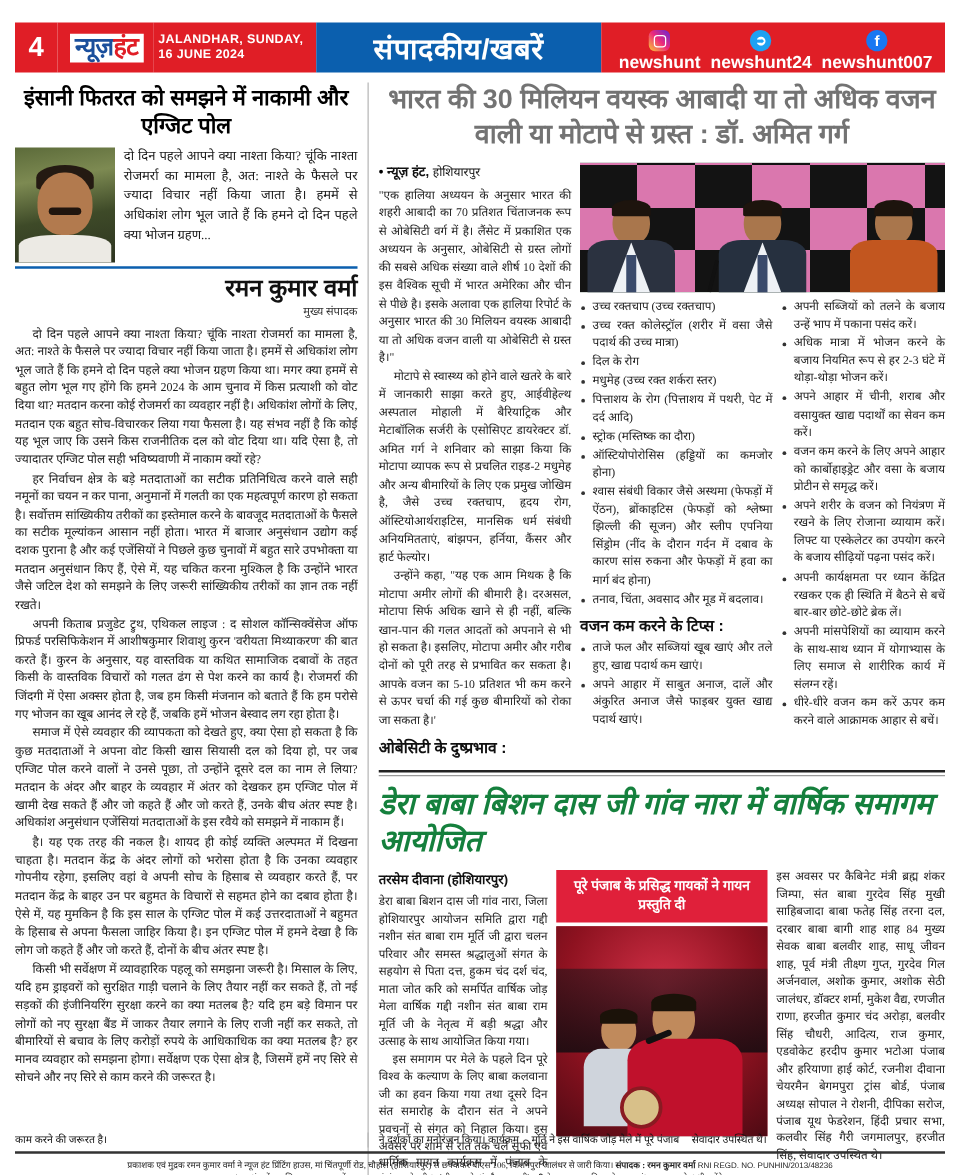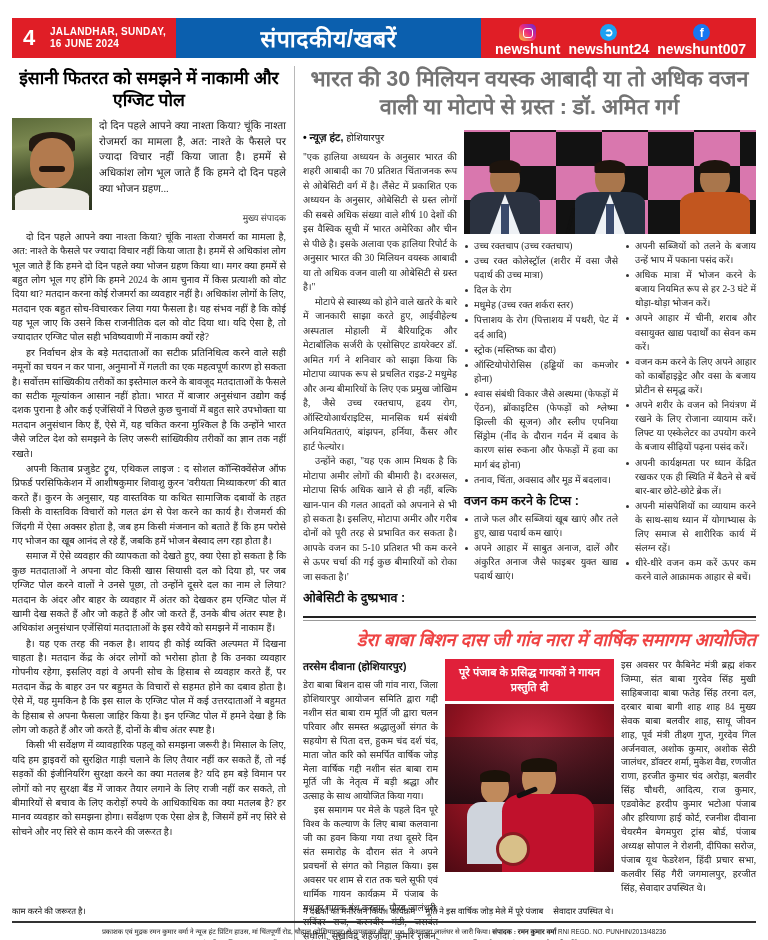--- a/index.html
+++ b/index.html
@@ -189,21 +189,21 @@
     width: 3px; height: 26px; background: #111; transform: rotate(14deg);
   }
 
   
   .h-rule-thick { border-top: 2px solid #222; margin: 7px 0 0 0; }
   .h-rule-thin { border-top: 1px solid #999; margin: 2px 0 6px 0; }
 
   
   .hl-bottom {
     font-family: "Liberation Sans", sans-serif; font-weight: bold; font-style: italic;
-    font-size: 18px; line-height: 1.25; text-align: right; color: #ef4444;
+    font-size: 24px; line-height: 1.25; text-align: left; color: #15803d;
     padding: 2px 0 7px 0;
   }
   .story-bot { display: flex; gap: 7px; }
   .sb-col { width: 135px; flex: none; }
   .sb-mid { flex: 1; }
   .caption-box {
     background: #e0203a; color: #fff; text-align: center;
     font-family: "Liberation Sans", sans-serif; font-weight: bold;
     font-size: 11px; line-height: 1.35; padding: 6px 6px; margin-bottom: 3px;
   }
@@ -267,20 +267,25 @@
   .imprint .rni { font-family: "Liberation Sans", sans-serif; font-size: 6.4px; }
   .imprint .line2 { font-size: 6.6px; }
 </style>
 </head>
 <body>
 
 <div class="page">
 
   <div class="masthead">
     <div class="page-num">4</div>
+    <div class="brand">
+      <div class="brand-text">
+        <span>न्यूज़</span><span class="b2">हंट</span>
+      </div>
+    </div>
     <div class="dateblock">
       <span>JALANDHAR, SUNDAY,</span>
       <span>16 JUNE 2024</span>
     </div>
     <div class="section-title">संपादकीय/खबरें</div>
     <div class="socials">
       <div class="social">
         <div class="glyph ig">
             <span></span>
           </div>
@@ -305,20 +310,21 @@
       <div class="ed-intro">
         <div class="ed-photo">
           <div class="hair"></div>
           <div class="face"></div>
           <div class="stache"></div>
           <div class="shirt"></div>
         </div>
         <div class="ed-lead">दो दिन पहले आपने क्या नाश्ता किया? चूंकि नाश्ता रोजमर्रा का मामला है, अत: नाश्ते के फैसले पर ज्यादा विचार नहीं किया जाता है। हममें से अधिकांश लोग भूल जाते हैं कि हमने दो दिन पहले क्या भोजन ग्रहण...</div>
       </div>
 
+      <div class="ed-name">रमन कुमार वर्मा</div>
       <div class="ed-role">मुख्य संपादक</div>
 
       <div class="ed-body">
         <p>दो दिन पहले आपने क्या नाश्ता किया? चूंकि नाश्ता रोजमर्रा का मामला है, अत: नाश्ते के फैसले पर ज्यादा विचार नहीं किया जाता है। हममें से अधिकांश लोग भूल जाते हैं कि हमने दो दिन पहले क्या भोजन ग्रहण किया था। मगर क्या हममें से बहुत लोग भूल गए होंगे कि हमने 2024 के आम चुनाव में किस प्रत्याशी को वोट दिया था? मतदान करना कोई रोजमर्रा का व्यवहार नहीं है। अधिकांश लोगों के लिए, मतदान एक बहुत सोच-विचारकर लिया गया फैसला है। यह संभव नहीं है कि कोई यह भूल जाए कि उसने किस राजनीतिक दल को वोट दिया था। यदि ऐसा है, तो ज्यादातर एग्जिट पोल सही भविष्यवाणी में नाकाम क्यों रहे?</p>
         <p>हर निर्वाचन क्षेत्र के बड़े मतदाताओं का सटीक प्रतिनिधित्व करने वाले सही नमूनों का चयन न कर पाना, अनुमानों में गलती का एक महत्वपूर्ण कारण हो सकता है। सर्वोत्तम सांख्यिकीय तरीकों का इस्तेमाल करने के बावजूद मतदाताओं के फैसले का सटीक मूल्यांकन आसान नहीं होता। भारत में बाजार अनुसंधान उद्योग कई दशक पुराना है और कई एजेंसियों ने पिछले कुछ चुनावों में बहुत सारे उपभोक्ता या मतदान अनुसंधान किए हैं, ऐसे में, यह चकित करना मुश्किल है कि उन्होंने भारत जैसे जटिल देश को समझने के लिए जरूरी सांख्यिकीय तरीकों का ज्ञान तक नहीं रखते।</p>
         <p>अपनी किताब प्रजुडेट ट्रुथ, एथिकल लाइज : द सोशल कॉन्सिक्वेंसेज ऑफ प्रिफर्ड परसिफिकेशन में आशीषकुमार शिवाशु कुरन 'वरीयता मिथ्याकरण' की बात करते हैं। कुरन के अनुसार, यह वास्तविक या कथित सामाजिक दबावों के तहत किसी के वास्तविक विचारों को गलत ढंग से पेश करने का कार्य है। रोजमर्रा की जिंदगी में ऐसा अक्सर होता है, जब हम किसी मंजनान को बताते हैं कि हम परोसे गए भोजन का खूब आनंद ले रहे हैं, जबकि हमें भोजन बेस्वाद लग रहा होता है।</p>
         <p>समाज में ऐसे व्यवहार की व्यापकता को देखते हुए, क्या ऐसा हो सकता है कि कुछ मतदाताओं ने अपना वोट किसी खास सियासी दल को दिया हो, पर जब एग्जिट पोल करने वालों ने उनसे पूछा, तो उन्होंने दूसरे दल का नाम ले लिया? मतदान के अंदर और बाहर के व्यवहार में अंतर को देखकर हम एग्जिट पोल में खामी देख सकते हैं और जो कहते हैं और जो करते हैं, उनके बीच अंतर स्पष्ट है। अधिकांश अनुसंधान एजेंसियां मतदाताओं के इस रवैये को समझने में नाकाम हैं।</p>
         <p>है। यह एक तरह की नकल है। शायद ही कोई व्यक्ति अल्पमत में दिखना चाहता है। मतदान केंद्र के अंदर लोगों को भरोसा होता है कि उनका व्यवहार गोपनीय रहेगा, इसलिए वहां वे अपनी सोच के हिसाब से व्यवहार करते हैं, पर मतदान केंद्र के बाहर उन पर बहुमत के विचारों से सहमत होने का दबाव होता है। ऐसे में, यह मुमकिन है कि इस साल के एग्जिट पोल में कई उत्तरदाताओं ने बहुमत के हिसाब से अपना फैसला जाहिर किया है। इन एग्जिट पोल में हमने देखा है कि लोग जो कहते हैं और जो करते हैं, दोनों के बीच अंतर स्पष्ट है।</p>
         <p>किसी भी सर्वेक्षण में व्यावहारिक पहलू को समझना जरूरी है। मिसाल के लिए, यदि हम ड्राइवरों को सुरक्षित गाड़ी चलाने के लिए तैयार नहीं कर सकते हैं, तो नई सड़कों की इंजीनियरिंग सुरक्षा करने का क्या मतलब है? यदि हम बड़े विमान पर लोगों को नए सुरक्षा बैंड में जाकर तैयार लगाने के लिए राजी नहीं कर सकते, तो बीमारियों से बचाव के लिए करोड़ों रुपये के आधिकाधिक का क्या मतलब है? हर मानव व्यवहार को समझना होगा। सर्वेक्षण एक ऐसा क्षेत्र है, जिसमें हमें नए सिरे से सोचने और नए सिरे से काम करने की जरूरत है।</p>
       </div>

